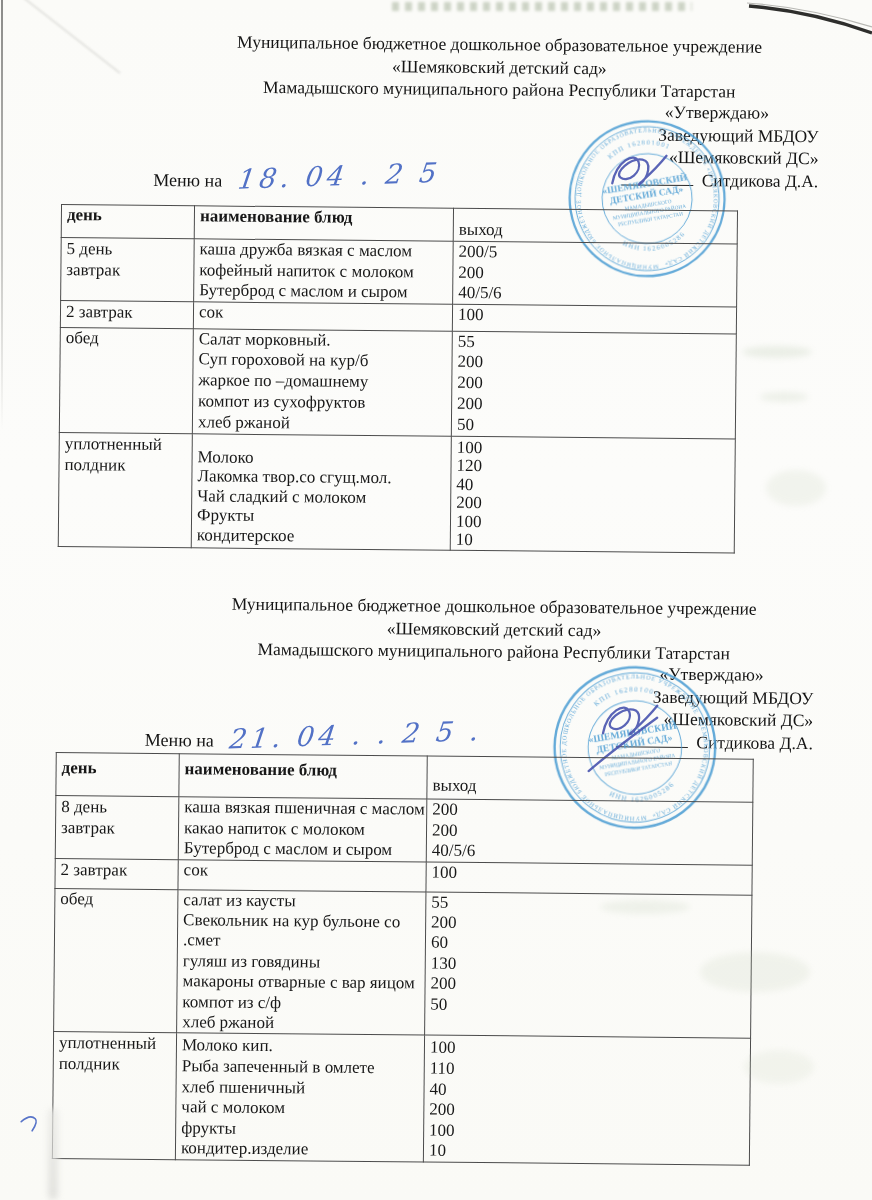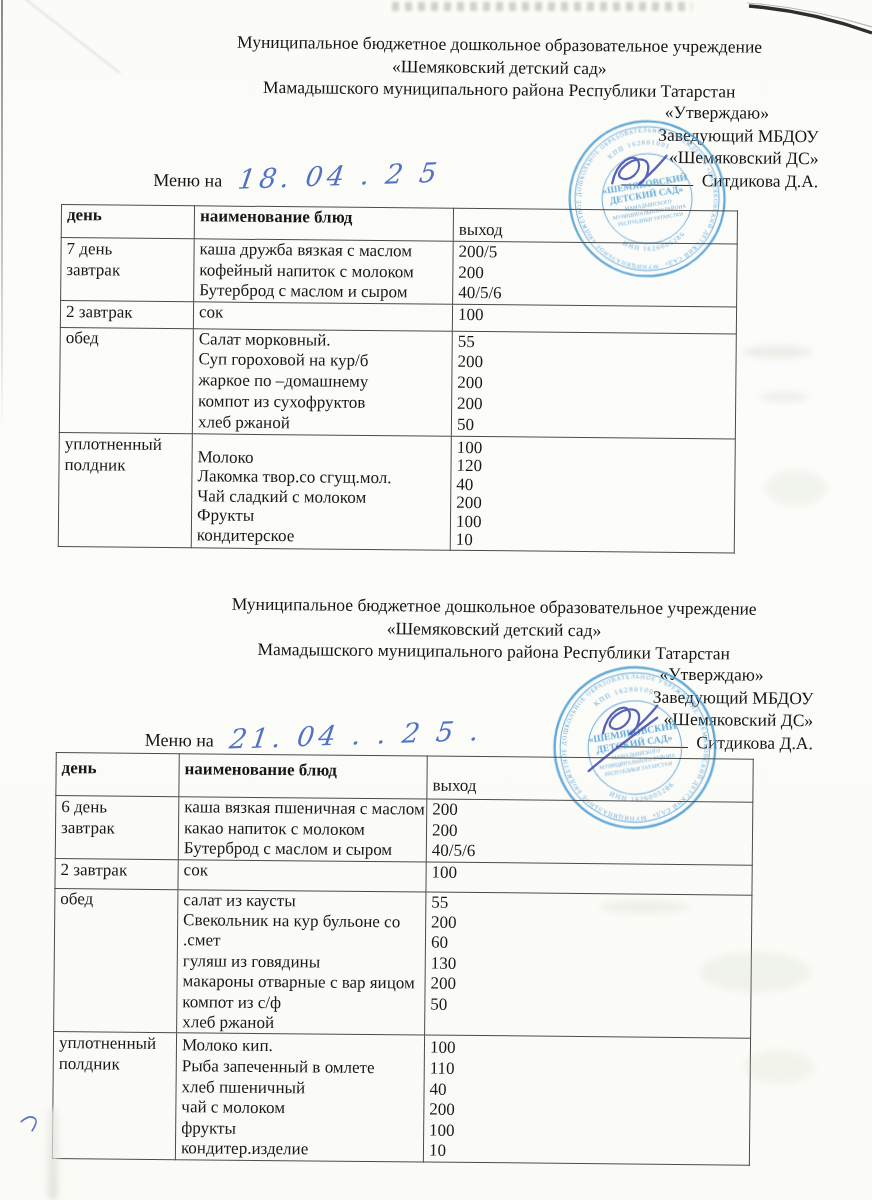--- a/index.html
+++ b/index.html
@@ -124,21 +124,21 @@
           <col style="width:259px">
           <col style="width:284px">
         </colgroup>
     <tbody>
           <tr style="height:33px">
       <td class="hd">день</td>
       <td class="hd">наименование блюд</td>
       <td class="hd hd-out">выход</td>
     </tr>
     <tr class="r1" style="height:62px">
-      <td class="day-mid pre">7 день
+      <td class="day-mid pre">5 день
 завтрак</td>
       <td class="dishes pre">каша дружба вязкая с маслом
 кофейный напиток с молоком
 Бутерброд с маслом и сыром</td>
       <td class="out pre">200/5
 200
 40/5/6</td>
     </tr>
     <tr class="r2" style="height:27px">
       <td class="day-mid pre">2 завтрак</td>
@@ -234,21 +234,21 @@
           <col style="width:248px">
           <col style="width:326px">
         </colgroup>
     <tbody>
           <tr style="height:43px">
       <td class="hd">день</td>
       <td class="hd">наименование блюд</td>
       <td class="hd hd-out">выход</td>
     </tr>
     <tr class="r1" style="height:60px">
-      <td class="day-mid pre">6 день
+      <td class="day-mid pre">8 день
 завтрак</td>
       <td class="dishes pre">каша вязкая пшеничная с маслом
 какао напиток с молоком
 Бутерброд с маслом и сыром</td>
       <td class="out pre">200
 200
 40/5/6</td>
     </tr>
     <tr class="r2" style="height:30px">
       <td class="day-mid pre">2 завтрак</td>

